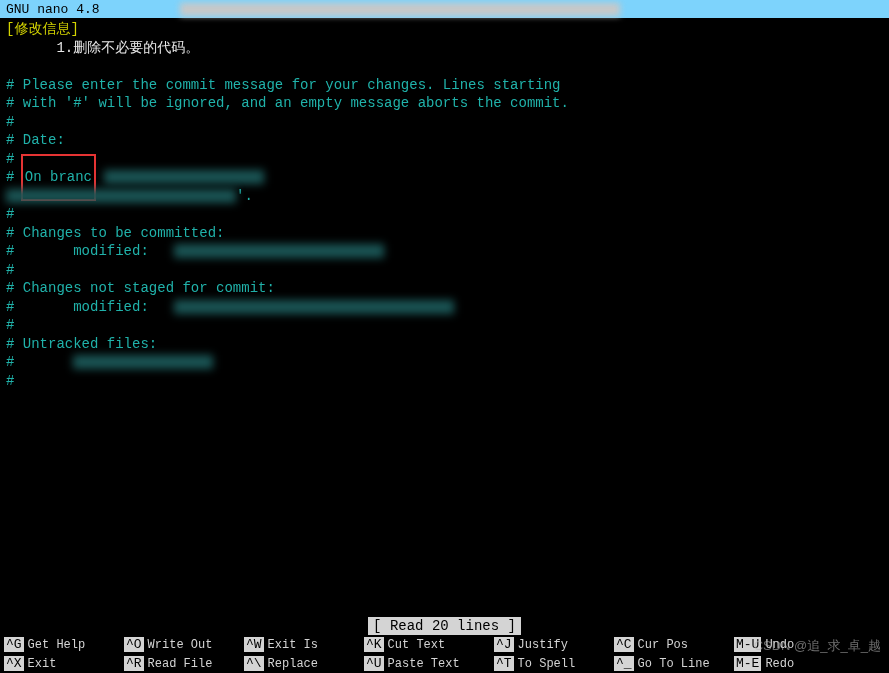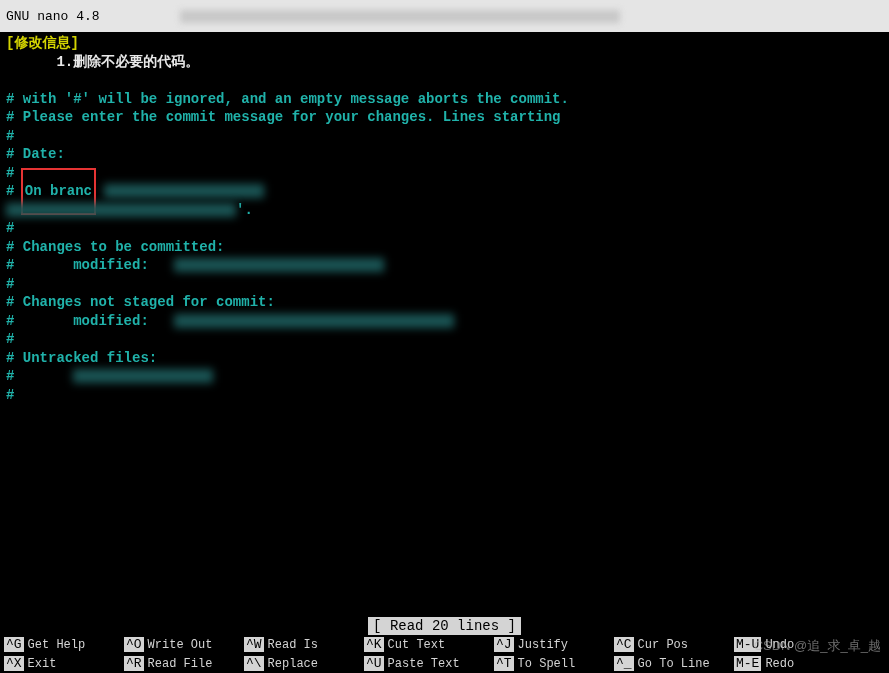--- a/index.html
+++ b/index.html
@@ -10,46 +10,45 @@
     body {
       width: 889px;
       height: 673px;
       background: #000;
       font-family: 'Courier New', monospace;
       font-size: 14px;
       overflow: hidden;
       position: relative;
     }
     .title-bar {
-      background: #e5e5e5;
+      background: #7dd3fc;
       color: #000;
       padding: 2px 6px;
       font-size: 13px;
-      height: 32px;
+      height: 18px;
       display: flex;
       align-items: center;
     }
     .title-bar .censored {
       background: #c8c8c8;
       height: 13px;
       margin-left: 80px;
       width: 440px;
       filter: blur(3px);
     }
     .editor {
       padding: 2px 6px;
       color: #20b2aa;
       line-height: 18.5px;
     }
     .line {
       white-space: pre;
       height: 18.5px;
       display: flex;
       align-items: center;
-      font-weight: bold;
     }
     .yellow {
       color: #d4d400;
     }
     .white {
       color: #e8e8e8;
     }
     .red-box-date {
       border: 2px solid #e63434;
       padding: 0 8px 0 4px;
@@ -140,22 +139,22 @@
 
 <div class="title-bar">
   <span>GNU nano 4.8</span>
   <span class="censored"></span>
 </div>
 
 <div class="editor">
   <div class="line yellow">[修改信息]</div>
   <div class="line white">      1.删除不必要的代码。</div>
   <div class="line"> </div>
+  <div class="line"># Please enter the commit message for your changes. Lines starting</div>
   <div class="line"># with '#' will be ignored, and an empty message aborts the commit.</div>
-  <div class="line"># Please enter the commit message for your changes. Lines starting</div>
   <div class="line">#</div>
   <div class="line"><span># Date:      </span></div>
   <div class="line">#</div>
   <div class="line"><span># </span><span class="red-box-branch">On branc</span><span> </span><span class="blur blur-w1"></span></div>
   <div class="line"><span class="blur blur-w2"></span><span>'.</span></div>
   <div class="line">#</div>
   <div class="line"># Changes to be committed:</div>
   <div class="line"><span>#       modified:   </span><span class="blur blur-w3"></span></div>
   <div class="line">#</div>
   <div class="line"># Changes not staged for commit:</div>
@@ -175,21 +174,21 @@
       <div class="help-item">
         <span class="key">^G</span>
         <span class="help-label">Get Help</span>
       </div>
       <div class="help-item">
         <span class="key">^O</span>
         <span class="help-label">Write Out</span>
       </div>
       <div class="help-item">
         <span class="key">^W</span>
-        <span class="help-label">Read Is</span>
+        <span class="help-label">Exit Is</span>
       </div>
       <div class="help-item wider">
         <span class="key">^K</span>
         <span class="help-label">Cut Text</span>
       </div>
       <div class="help-item">
         <span class="key">^J</span>
         <span class="help-label">Justify</span>
       </div>
       <div class="help-item">

